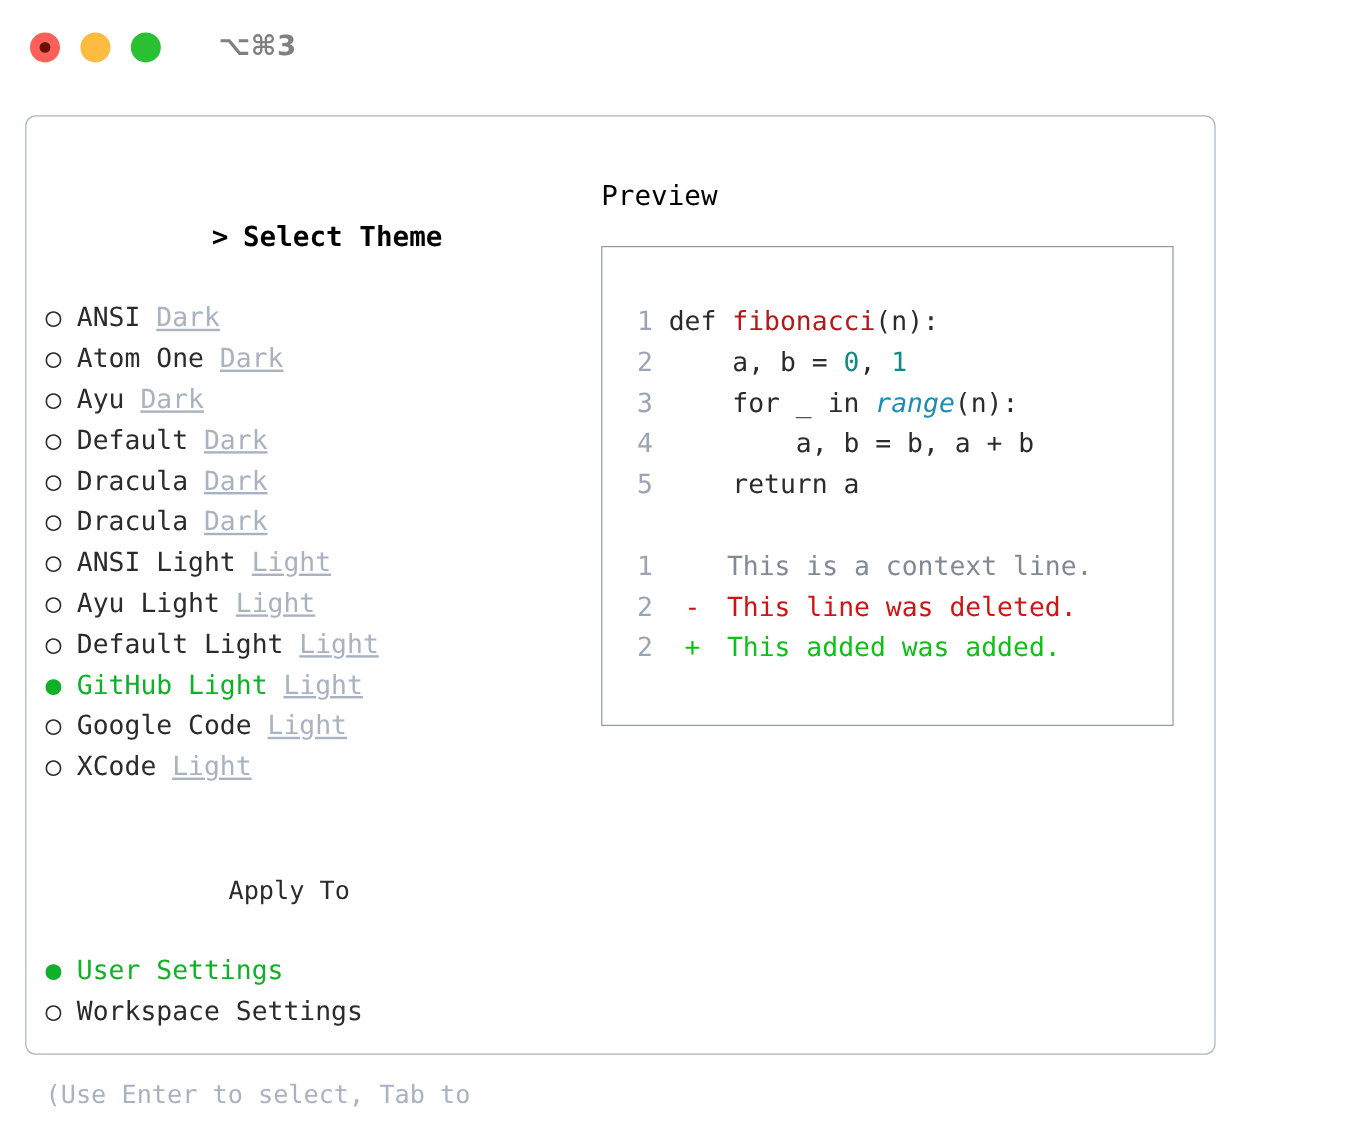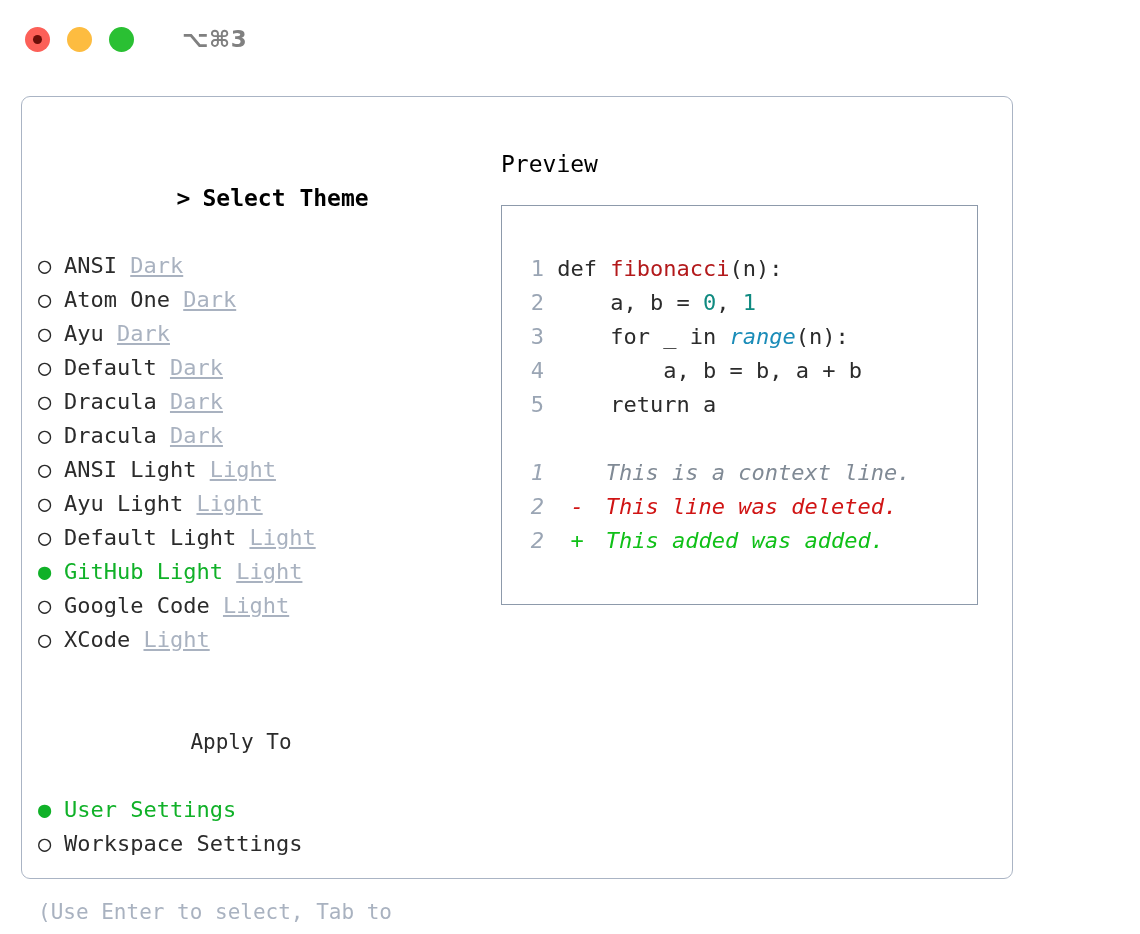--- a/index.html
+++ b/index.html
@@ -184,21 +184,21 @@
     width: 26px;
     text-align: right;
     color: #9aa5b4;
   }
   .code-text { color: #2b2b2b; }
 
   .tok-fn   { color: #b3191b; }
   .tok-num  { color: #0f8a80; }
   .tok-call { color: #1a8cb8; font-style: italic; }
 
-  .diff-block { margin-top: 34px; font-style: italic; }
+  .diff-block { margin-top: 34px; }
   .diff-sign { display: inline-block; width: 22px; white-space: pre; }
   .diff-ctx  { color: #808a95; }
   .diff-del  { color: #d01414; }
   .diff-add  { color: #10c018; }
 </style>
 </head>
 <body>
 
 <div class="window">
 

